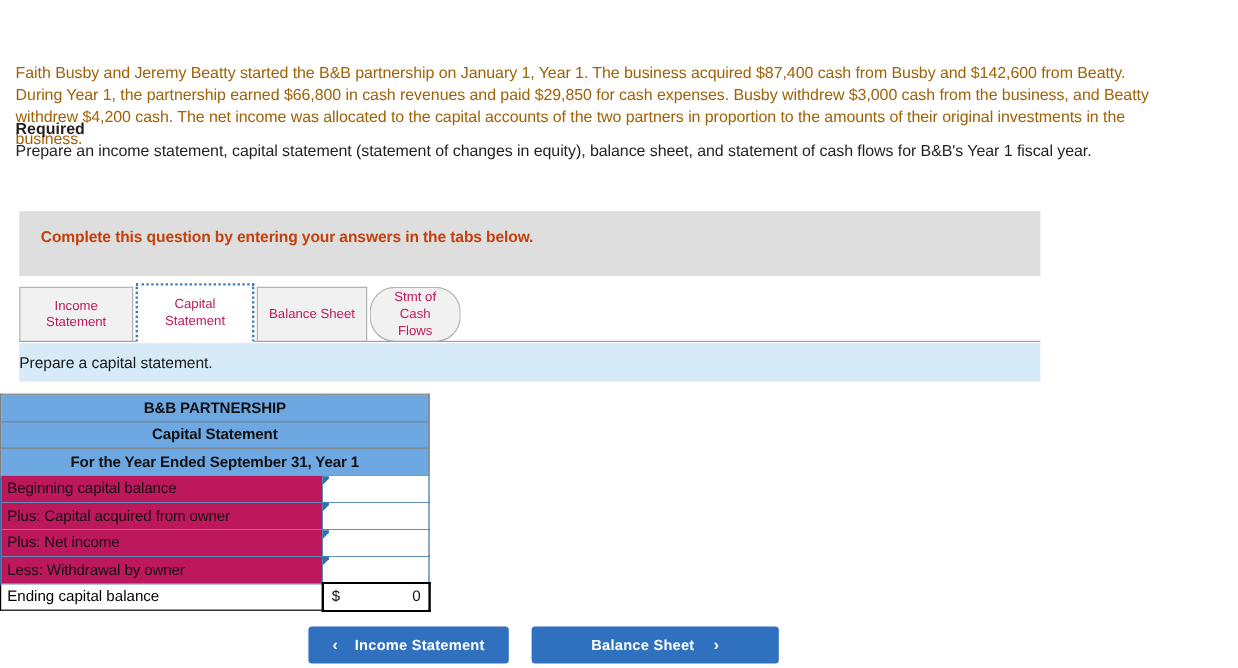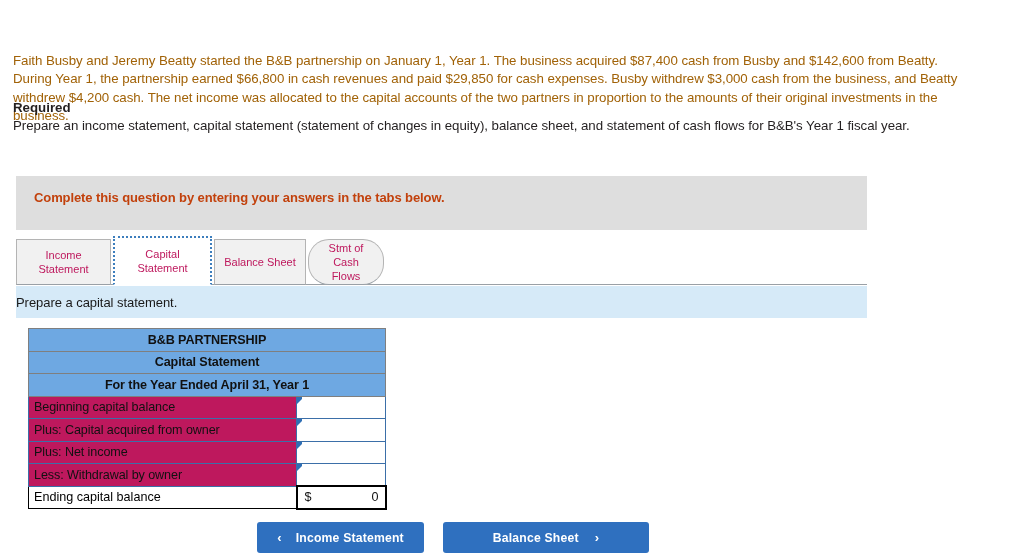--- a/index.html
+++ b/index.html
@@ -132,21 +132,21 @@
   }
   #prepare-bar-text {
     font-size: 13px;
     color: #1a1a1a;
     letter-spacing: -0.05px;
   }
 
   
   #capital-statement-table {
     position: absolute;
-    left: 28px;
+    left: 0;
     top: 328px;
     width: 357px;
     border-collapse: collapse;
     table-layout: fixed;
     font-size: 12.6px;
     padding-left: 16px;
   }
   #capital-statement-table td {
     border: 1px solid #7f7f7f;
     height: 22.5px;
@@ -277,21 +277,21 @@
     <col style="width:89px">
   </colgroup>
   <tbody>
     <tr>
       <td class="title-cell" colspan="2">B&amp;B PARTNERSHIP</td>
     </tr>
     <tr>
       <td class="title-cell" colspan="2">Capital Statement</td>
     </tr>
     <tr>
-      <td class="title-cell" colspan="2">For the Year Ended April 31, Year 1</td>
+      <td class="title-cell" colspan="2">For the Year Ended September 31, Year 1</td>
     </tr>
 
     <tr>
       <td class="label-cell">Beginning capital balance</td>
       <td class="value-cell">
         <span class="corner-marker"></span>
       </td>
     </tr>
 
     <tr>

